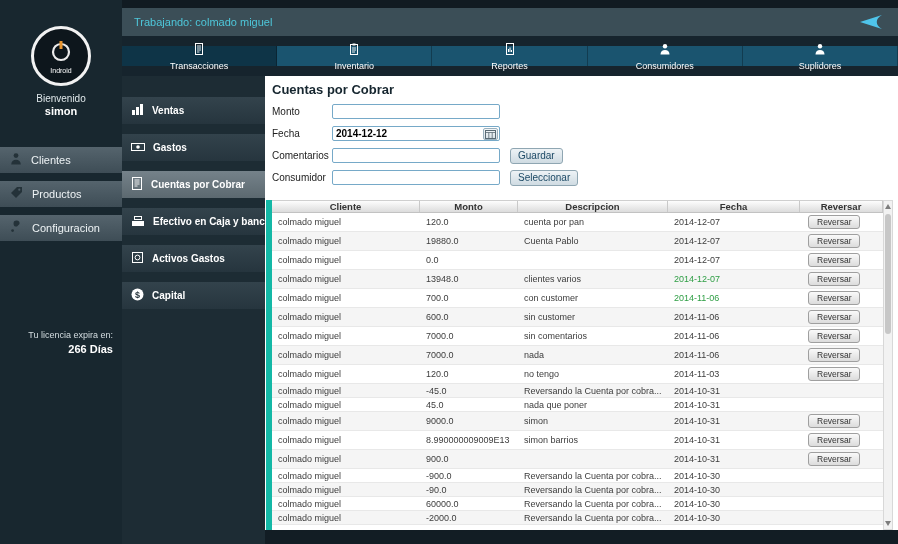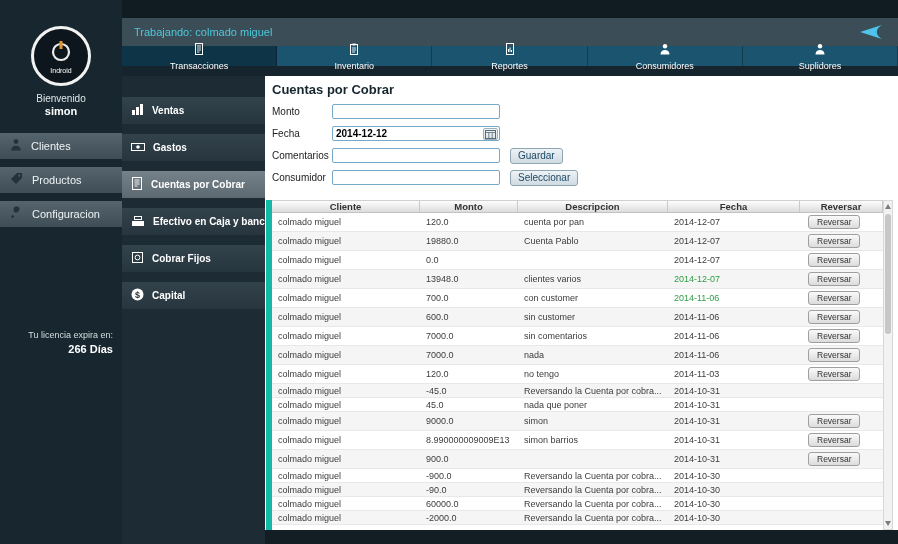--- a/index.html
+++ b/index.html
@@ -9,29 +9,29 @@
   .topstrip{position:absolute;left:0;top:0;right:0;height:18px;background:#111b22}
   .bottomstrip{position:absolute;left:0;bottom:0;right:0;height:14px;background:#121d24}
 
   
   .sidebar{position:absolute;left:0;top:0;width:122px;bottom:0;background:#18272f;z-index:3}
   .logo{width:60px;height:60px;margin:26px auto 7px;border:3px solid #f2f2f2;border-radius:50%;
         background:#0d161c;display:flex;flex-direction:column;align-items:center;justify-content:center}
   .logo-text{color:#fff;font-size:7px;margin-top:0}
   .welcome{text-align:center;color:#dfe7ea;font-size:10px;line-height:12px}
   .welcome .user{font-weight:bold;font-size:11px;color:#fff}
-  .side-items{margin-top:16px}
+  .side-items{margin-top:30px}
   .side-item{height:26px;margin-bottom:8px;display:flex;align-items:center;padding-left:10px;
              background:linear-gradient(#55646d,#3e4d56);cursor:pointer}
   .side-item .lbl{color:#eef3f5;font-size:11px;margin-left:9px}
   .license{position:absolute;top:330px;left:6px;right:9px;text-align:right;color:#d4dde1;font-size:9px}
   .license .days{font-weight:bold;color:#fff;font-size:11px;margin-top:3px}
 
   
-  .workbar{position:absolute;left:122px;top:18px;right:0;height:28px;background:#3b4e57;display:flex;align-items:center}
+  .workbar{position:absolute;left:122px;top:8px;right:0;height:28px;background:#3b4e57;display:flex;align-items:center}
   .workbar .txt{margin-left:12px;color:#4ec7da;font-size:11px}
   .workbar .back{margin-left:auto;margin-right:14px;cursor:pointer;background:none;border:none;line-height:0}
 
   
   .tabs{position:absolute;left:122px;top:46px;right:0;height:20px;display:flex;background:#1a546f}
   .tab{flex:1;display:flex;flex-direction:column;align-items:center;justify-content:center;
        border-right:1px solid rgba(0,0,0,.28);color:#fff;cursor:pointer;background:none}
   .tab .lbl{font-size:9px;margin-top:2px;color:#fff}
   .tab.active{background:#0e3447}
 
@@ -235,21 +235,21 @@
     </span>
     <span class="lbl">Efectivo en Caja y banco</span>
   </div>
   <div class="sm-item">
     <span>
       <svg width="13" height="13" viewBox="0 0 13 13">
           <rect x="1.5" y="1.5" width="10" height="10" fill="none" stroke="#fff"></rect>
           <circle cx="6.5" cy="6.5" r="2.4" fill="none" stroke="#fff"></circle>
         </svg>
     </span>
-    <span class="lbl">Cobrar Fijos</span>
+    <span class="lbl">Activos Gastos</span>
   </div>
   <div class="sm-item">
     <span>
       <svg width="13" height="13" viewBox="0 0 13 13">
           <circle cx="6.5" cy="6.5" r="6" fill="#fff"></circle>
           <text x="6.5" y="9.6" text-anchor="middle" font-size="9" font-weight="bold" fill="#26343c">$</text>
         </svg>
     </span>
     <span class="lbl">Capital</span>
   </div>

